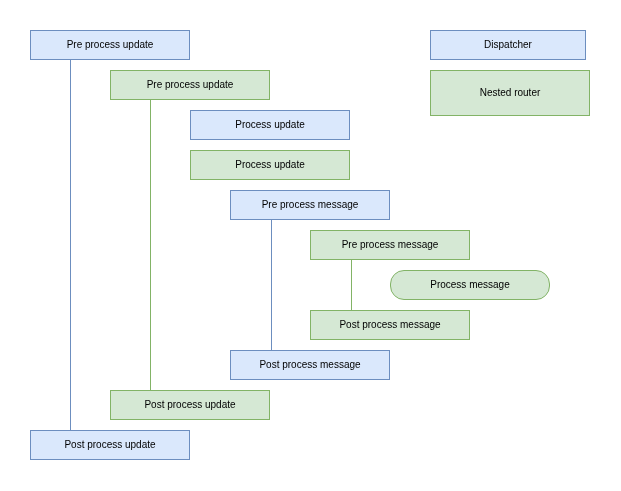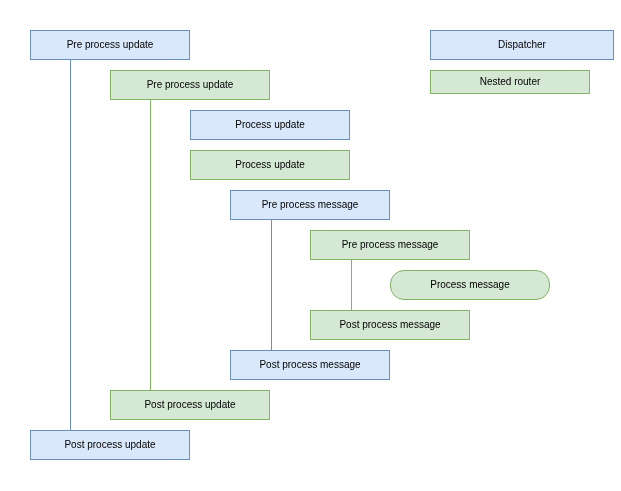--- a/index.html
+++ b/index.html
@@ -97,20 +97,20 @@
         <span>Post process message</span>
       </div>
       <div class="node router" style="left: 110px; top: 390px; width: 160px; height: 30px;">
         <span>Post process update</span>
       </div>
       <div class="node dispatcher" style="left: 30px; top: 430px; width: 160px; height: 30px;">
         <span>Post process update</span>
       </div>
     </div>
   <div id="legend-layer" class="legend-group">
-      <div class="node dispatcher" style="left: 430px; top: 30px; width: 184px; height: 30px;">
+      <div class="node dispatcher" style="left: 430px; top: 30px; width: 156px; height: 30px;">
         <span>Dispatcher</span>
       </div>
-      <div class="node router" style="left: 430px; top: 70px; width: 160px; height: 24px;">
+      <div class="node router" style="left: 430px; top: 70px; width: 160px; height: 46px;">
         <span>Nested router</span>
       </div>
     </div>
 </div>
 
 </body></html>

